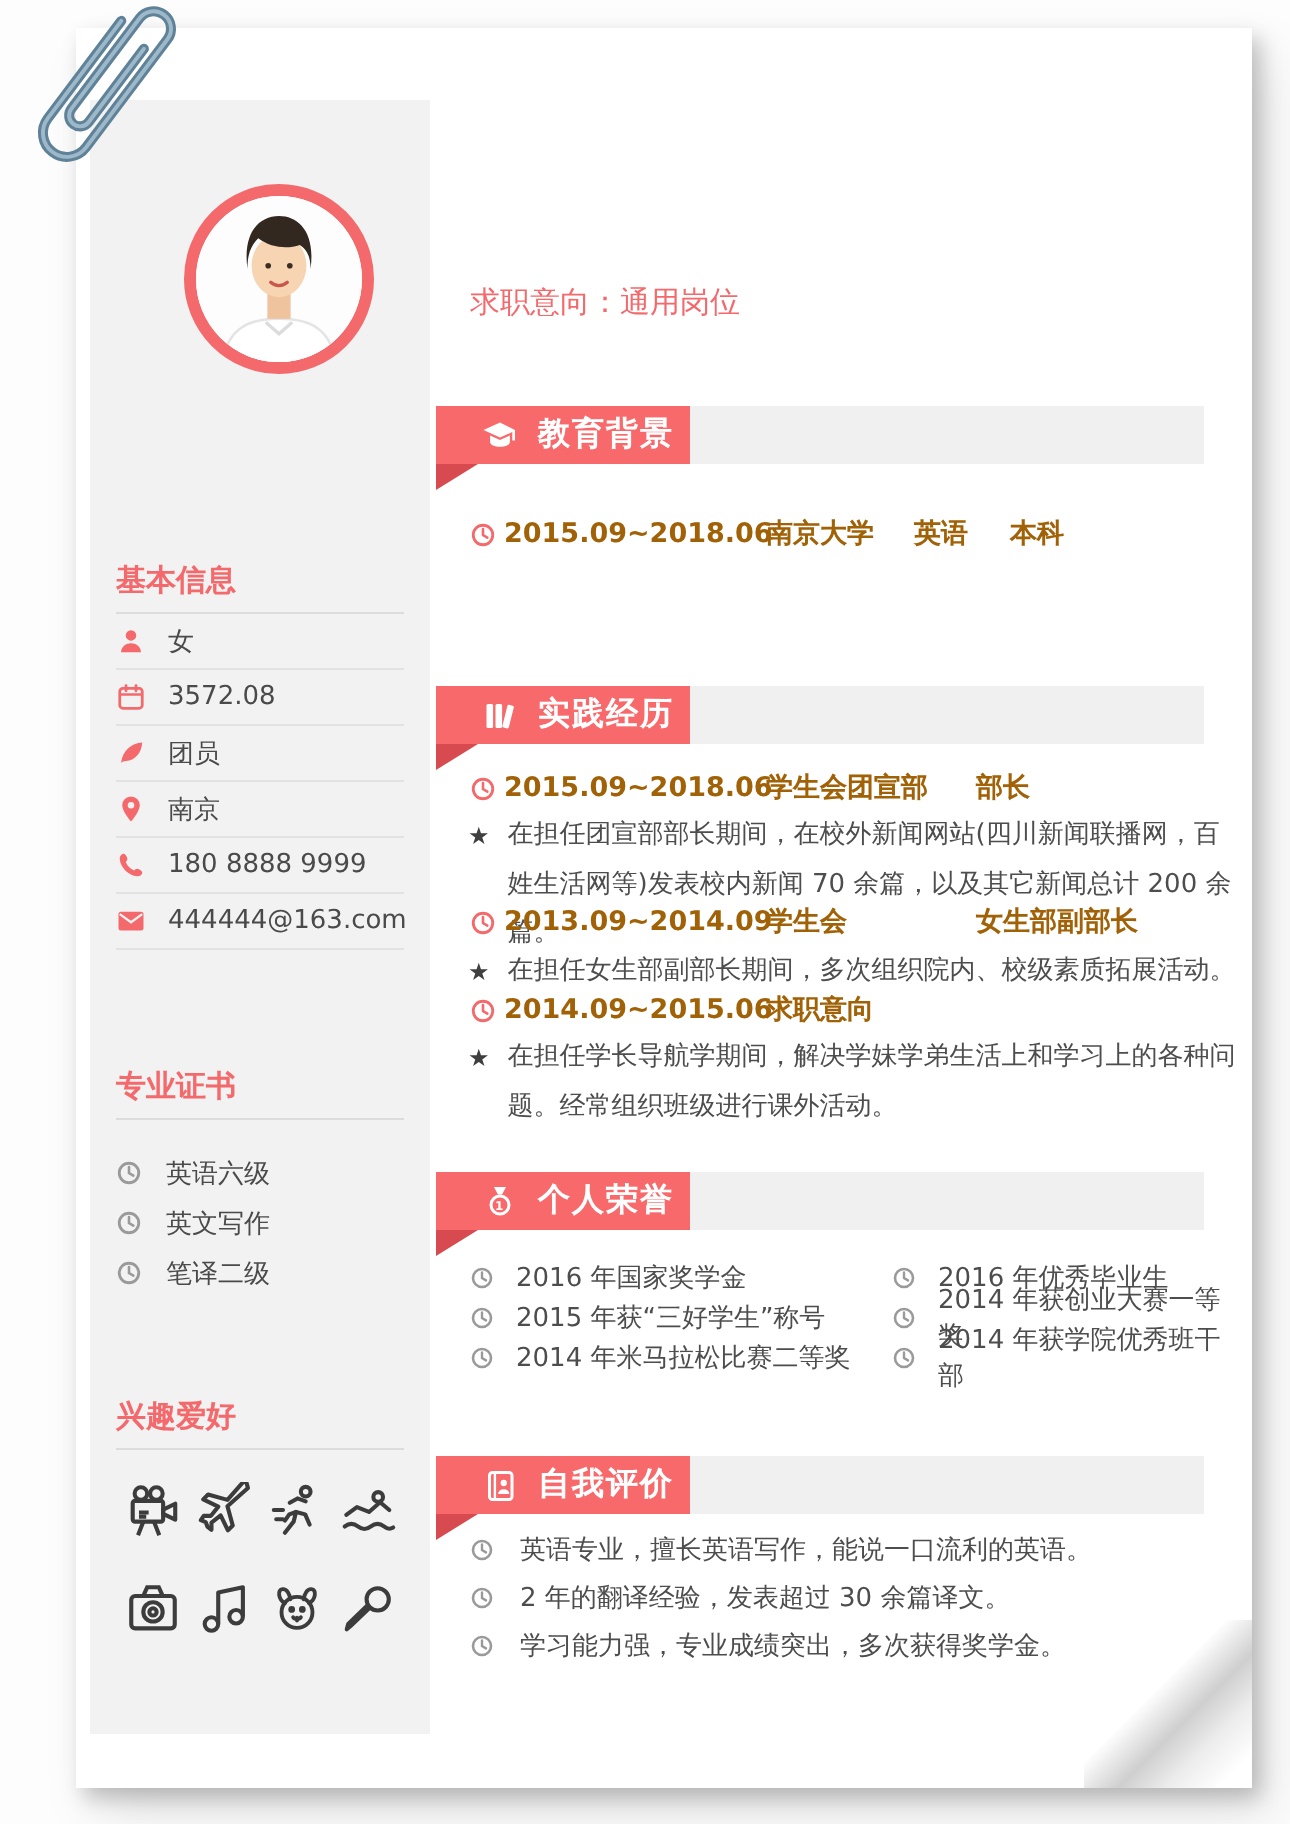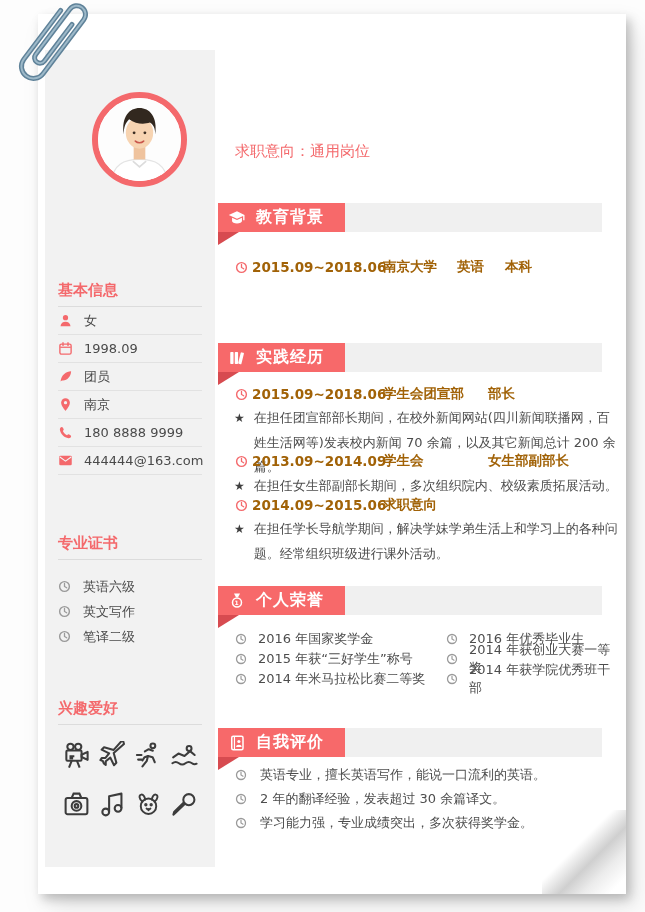--- a/index.html
+++ b/index.html
@@ -45,21 +45,21 @@
   .hobby-grid .hic{width:29px;height:29px;color:#3c3c3c;}
 
   
   .main{position:absolute;left:180px;top:0;width:408px;height:100%;}
   .name{position:absolute;left:17px;top:74px;font-size:31px;font-weight:bold;color:#f4696c;letter-spacing:3px;}
   .objective{position:absolute;left:17px;top:128px;font-size:15px;color:#f4696c;}
 
   .sec-banner{position:absolute;left:0;width:384px;height:29px;background:#f0f0f0;}
   .sec-banner .tag{
     position:absolute;left:0;top:0;height:29px;width:127px;background:#f7696a;color:#fff;
-    display:flex;align-items:center;gap:10px;padding-left:10px;box-sizing:border-box;
+    display:flex;align-items:center;gap:10px;padding-left:23px;box-sizing:border-box;
     font-size:16px;font-weight:bold;letter-spacing:1px;
   }
   .tag .ic{width:18px;height:18px;color:#fff;flex:0 0 18px;}
   .fold{position:absolute;left:0;top:29px;width:0;height:0;border-top:13px solid #d74b50;border-right:21px solid transparent;}
   #b-edu{top:189px;} #b-exp{top:329px;} #b-honor{top:572px;} #b-self{top:714px;}
 
   .row-date{position:absolute;left:17px;display:flex;align-items:center;color:#a16207;font-size:13.5px;font-weight:bold;white-space:nowrap;}
   .row-date .ic{width:13px;height:13px;color:#f4696c;flex:0 0 13px;margin-right:4px;}
   .row-date .d{width:131px;}
   .row-date .org{width:105px;}
@@ -225,21 +225,21 @@
         <div class="info-row">
           <svg class="ic">
               <use href="#i-user"></use>
             </svg>
           <span>女</span>
         </div>
         <div class="info-row">
           <svg class="ic">
               <use href="#i-cal"></use>
             </svg>
-          <span>1998.09</span>
+          <span>3572.08</span>
         </div>
         <div class="info-row">
           <svg class="ic">
               <use href="#i-leaf"></use>
             </svg>
           <span>团员</span>
         </div>
         <div class="info-row">
           <svg class="ic">
               <use href="#i-pin"></use>

